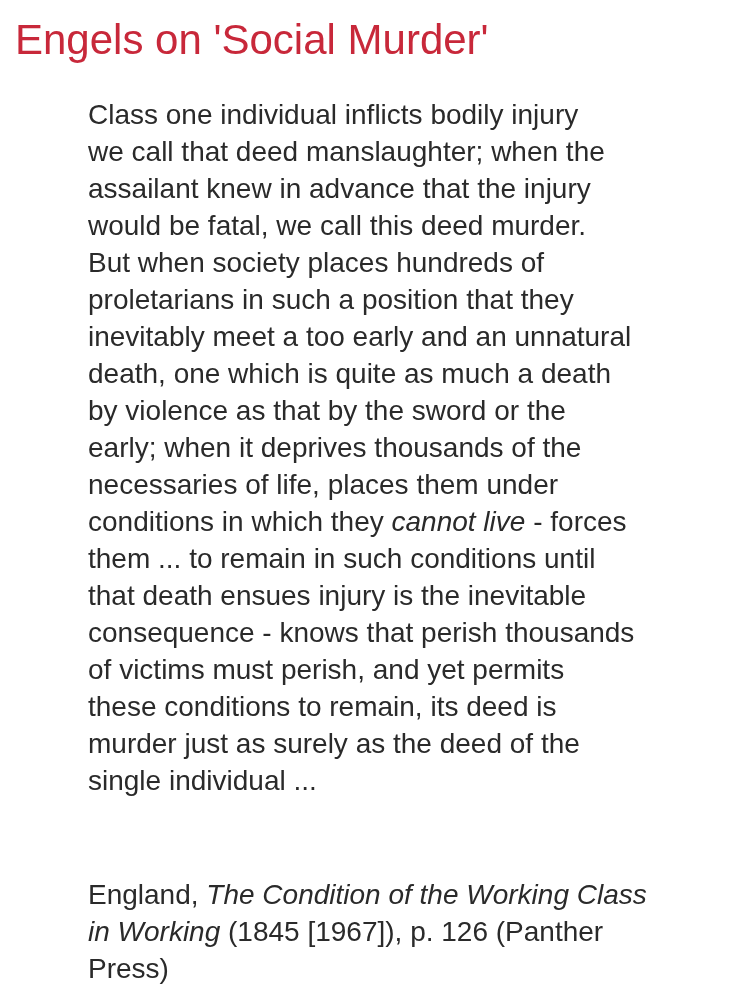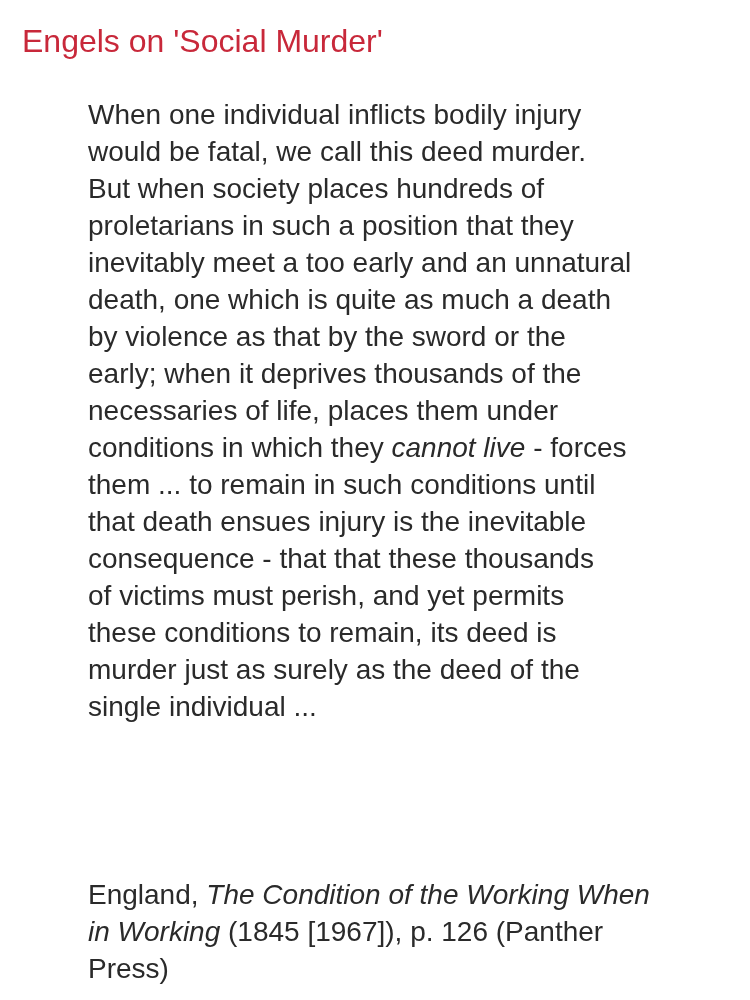--- a/index.html
+++ b/index.html
@@ -1,57 +1,59 @@
 <!DOCTYPE html>
 <html><head>
   <meta charset="utf-8">
   <style>
     html, body { margin: 0; padding: 0; background: #ffffff; }
     body { width: 750px; height: 1000px; overflow: hidden; position: relative; }
     .title {
       position: absolute; left: 14px; top: 14px;
       font-family: "Liberation Sans", sans-serif;
-      font-size: 32px; color: #c8283a; line-height: 1.2;
-      white-space: nowrap; margin: 8px; font-weight: normal;
+      font-size: 42px; color: #c8283a; line-height: 1.2;
+      white-space: nowrap; margin: 1px; font-weight: normal;
     }
     .quote {
       position: absolute; left: 88px; top: 96px; width: 640px;
       font-family: "Liberation Sans", sans-serif;
       font-size: 28px; line-height: 37px; color: #2a2a2a;
     }
     .line { display: block; white-space: nowrap; }
     .citation {
       position: absolute; left: 88px; top: 876px; width: 640px;
       font-family: "Liberation Sans", sans-serif;
       font-size: 28px; line-height: 37px; color: #2a2a2a;
     }
     em { font-style: italic; }
   </style>
 </head>
 <body>
 
 <h1 class="title">Engels on 'Social Murder'</h1>
 
 <div class="quote">
-  <span class="line">When one individual inflicts bodily injury</span>
+  <span class="line">Class one individual inflicts bodily injury</span>
+  <span class="line">we call that deed manslaughter; when the</span>
+  <span class="line">assailant knew in advance that the injury</span>
   <span class="line">would be fatal, we call this deed murder.</span>
   <span class="line">But when society places hundreds of</span>
   <span class="line">proletarians in such a position that they</span>
   <span class="line">inevitably meet a too early and an unnatural</span>
   <span class="line">death, one which is quite as much a death</span>
   <span class="line">by violence as that by the sword or the</span>
   <span class="line">early; when it deprives thousands of the</span>
   <span class="line">necessaries of life, places them under</span>
   <span class="line"><span>conditions in which they </span><em>cannot live</em><span> - forces</span></span>
   <span class="line">them ... to remain in such conditions until</span>
   <span class="line">that death ensues injury is the inevitable</span>
-  <span class="line">consequence - that that these thousands</span>
+  <span class="line">consequence - knows that perish thousands</span>
   <span class="line">of victims must perish, and yet permits</span>
   <span class="line">these conditions to remain, its deed is</span>
   <span class="line">murder just as surely as the deed of the</span>
   <span class="line">single individual ...</span>
 </div>
 
 <div class="citation">
-  <span class="line"><span>England, </span><em>The Condition of the Working When</em></span>
+  <span class="line"><span>England, </span><em>The Condition of the Working Class</em></span>
   <span class="line"><em>in Working</em><span> (1845 [1967]), p. 126 (Panther</span></span>
   <span class="line">Press)</span>
 </div>
 
 </body></html>

